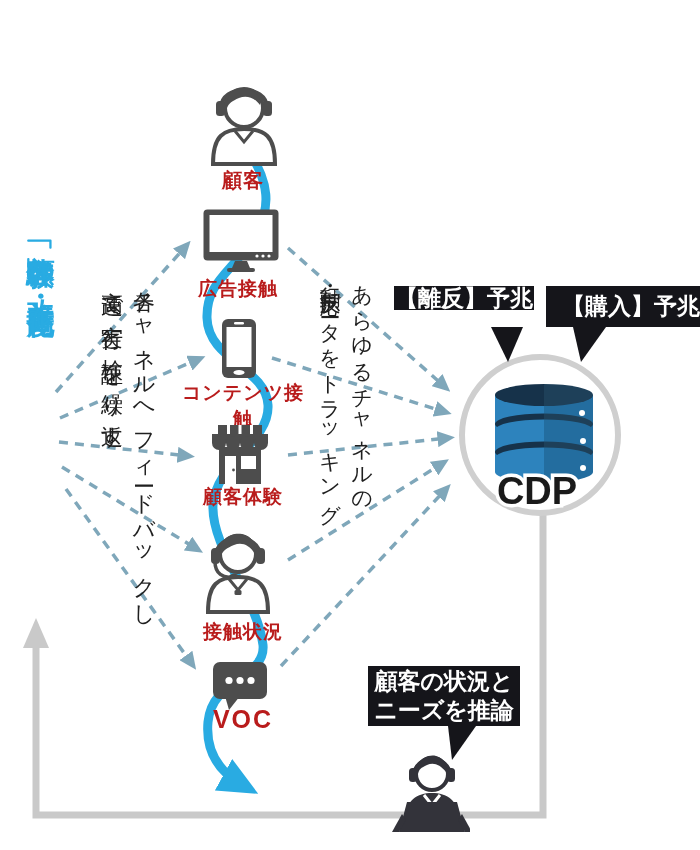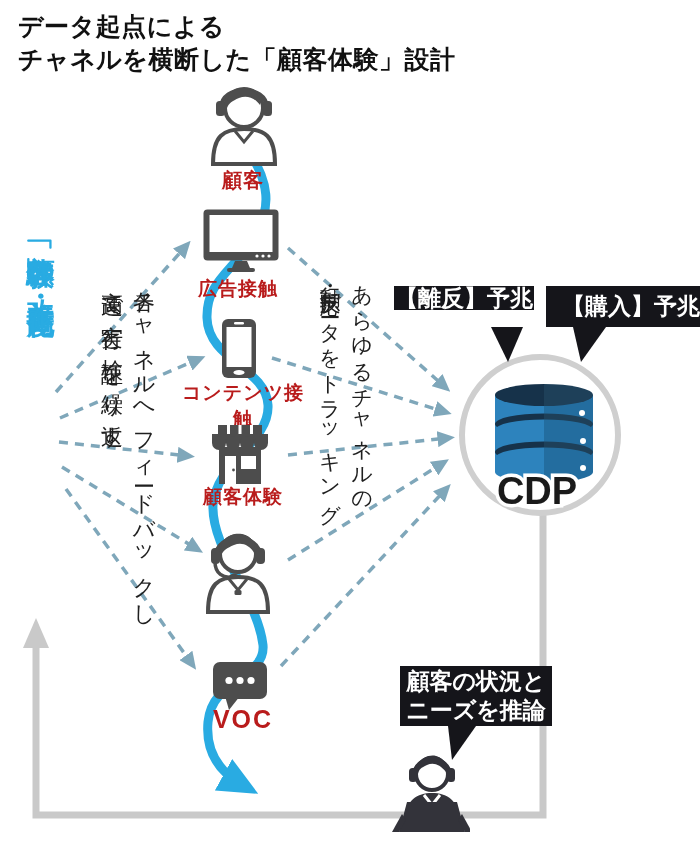--- a/index.html
+++ b/index.html
@@ -106,22 +106,20 @@
       <circle cx="583" cy="468" r="3" fill="#ffffff"></circle>
     </g>
 
     <text x="537" y="504" text-anchor="middle" font-family="Liberation Sans, DejaVu Sans, sans-serif" font-size="38" font-weight="bold" fill="#1a1a1a" stroke="#ffffff" stroke-width="7" paint-order="stroke">CDP</text>
 
     <polygon points="491,327 523,327 508,362" fill="#15151a"></polygon>
     <polygon points="573,327 606,327 581,362" fill="#15151a"></polygon>
     <polygon points="448,726 476,726 452,760" fill="#15151a"></polygon>
   </svg>
 
-  <div class="abs title">データ起点による
-チャネルを横断した「顧客体験」設計</div>
 
   <div class="abs vtext goal">「顧客体験」の改善・高度化</div>
   <div class="abs vtext feedback">各チャネルへフィードバックし
 高速で実行と検証を繰り返す</div>
   <div class="abs vtext tracking">あらゆるチャネルの
 行動・反応データをトラッキング</div>
 
   <div class="abs icon" style="left:205px;top:78px;">
     <svg width="78" height="88" viewBox="0 0 78 88">
       <path d="M16,30 C16,6 62,6 62,30" fill="none" stroke="#4d4d4d" stroke-width="4"></path>
@@ -184,36 +182,37 @@
       <path d="M19,30 C17,14 30,8 40,10 C50,12 54,20 53,30 C47,20 39,18 32,21 C25,24 21,26 19,32 Z" fill="#4d4d4d"></path>
       <rect x="9" y="24" width="9" height="16" rx="4" fill="#4d4d4d"></rect>
       <rect x="54" y="24" width="9" height="16" rx="4" fill="#4d4d4d"></rect>
       <path d="M13,38 C13,50 22,54 29,53" fill="none" stroke="#4d4d4d" stroke-width="3.5"></path>
       <ellipse cx="32" cy="53" rx="4.5" ry="3.2" fill="#4d4d4d"></ellipse>
       <path d="M6,88 C6,60 16,53 36,53 C56,53 66,60 66,88 Z" fill="#ffffff" stroke="#4d4d4d" stroke-width="4"></path>
       <path d="M27,55 L36,66 L45,55" fill="none" stroke="#4d4d4d" stroke-width="3"></path>
       <rect x="32.5" y="66" width="7" height="5" rx="1.5" fill="#4d4d4d"></rect>
     </svg>
   </div>
+  <div class="abs chlabel" style="left:173px;top:619px;">接触状況</div>
 
   <div class="abs icon" style="left:212px;top:661px;">
     <svg width="57" height="50" viewBox="0 0 57 50">
       <rect x="1" y="1" width="54" height="37" rx="7" fill="#4d4d4d"></rect>
       <circle cx="17" cy="19.5" r="3.6" fill="#ffffff"></circle>
         <circle cx="28" cy="19.5" r="3.6" fill="#ffffff"></circle>
         <circle cx="39" cy="19.5" r="3.6" fill="#ffffff"></circle>
       <polygon points="13,35 28,35 17,49" fill="#4d4d4d"></polygon>
     </svg>
   </div>
   <div class="abs chlabel" style="left:173px;top:705px;font-size:25px;letter-spacing:2px;">VOC</div>
 
   <div class="abs badge" style="left:394px;top:286px;width:140px;height:24px;">【離反】予兆</div>
   <div class="abs badge" style="left:546px;top:286px;width:170px;height:41px;">【購入】予兆</div>
 
-  <div class="abs inference-box" style="left:368px;top:666px;width:152px;height:60px;margin-left:32px;">顧客の状況と
+  <div class="abs inference-box" style="left:368px;top:666px;width:152px;height:60px;">顧客の状況と
 ニーズを推論</div>
 
   <div class="abs icon" style="left:390px;top:740px;">
     <svg width="80" height="94" viewBox="0 0 80 94">
       <path d="M24,36 C24,14 60,14 60,36" fill="none" stroke="#33333a" stroke-width="4"></path>
       <circle cx="42" cy="34" r="16" fill="#ffffff" stroke="#33333a" stroke-width="4"></circle>
       <path d="M28,32 C27,20 37,14 46,16 C54,18 57,25 56,32 C50,24 43,22 37,25 C31,28 29,29 28,34 Z" fill="#33333a"></path>
       <rect x="19" y="28" width="8" height="14" rx="3.5" fill="#33333a"></rect>
       <rect x="57" y="28" width="8" height="14" rx="3.5" fill="#33333a"></rect>
       <path d="M14,80 C16,60 27,53 42,53 C57,53 68,60 70,80 Z" fill="#33333a"></path>

